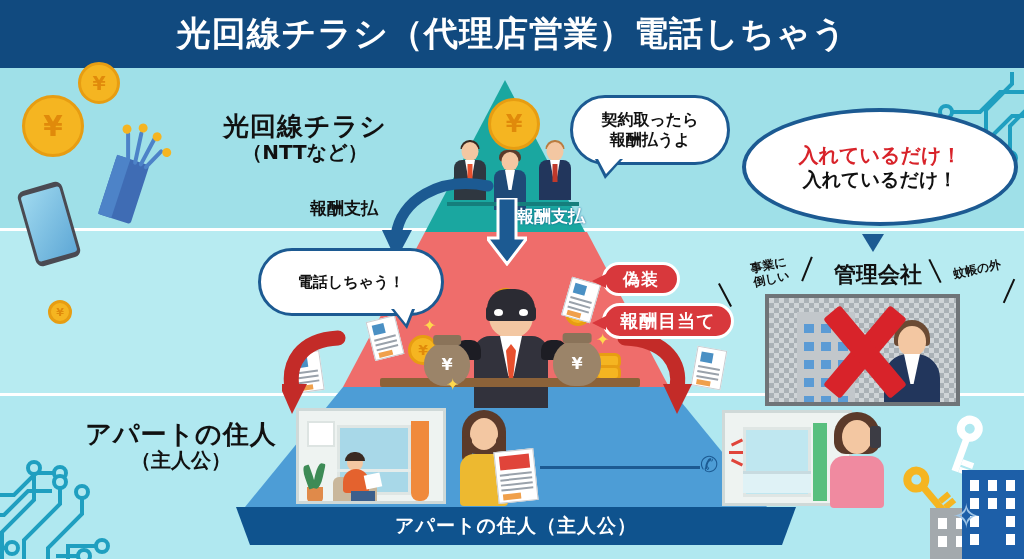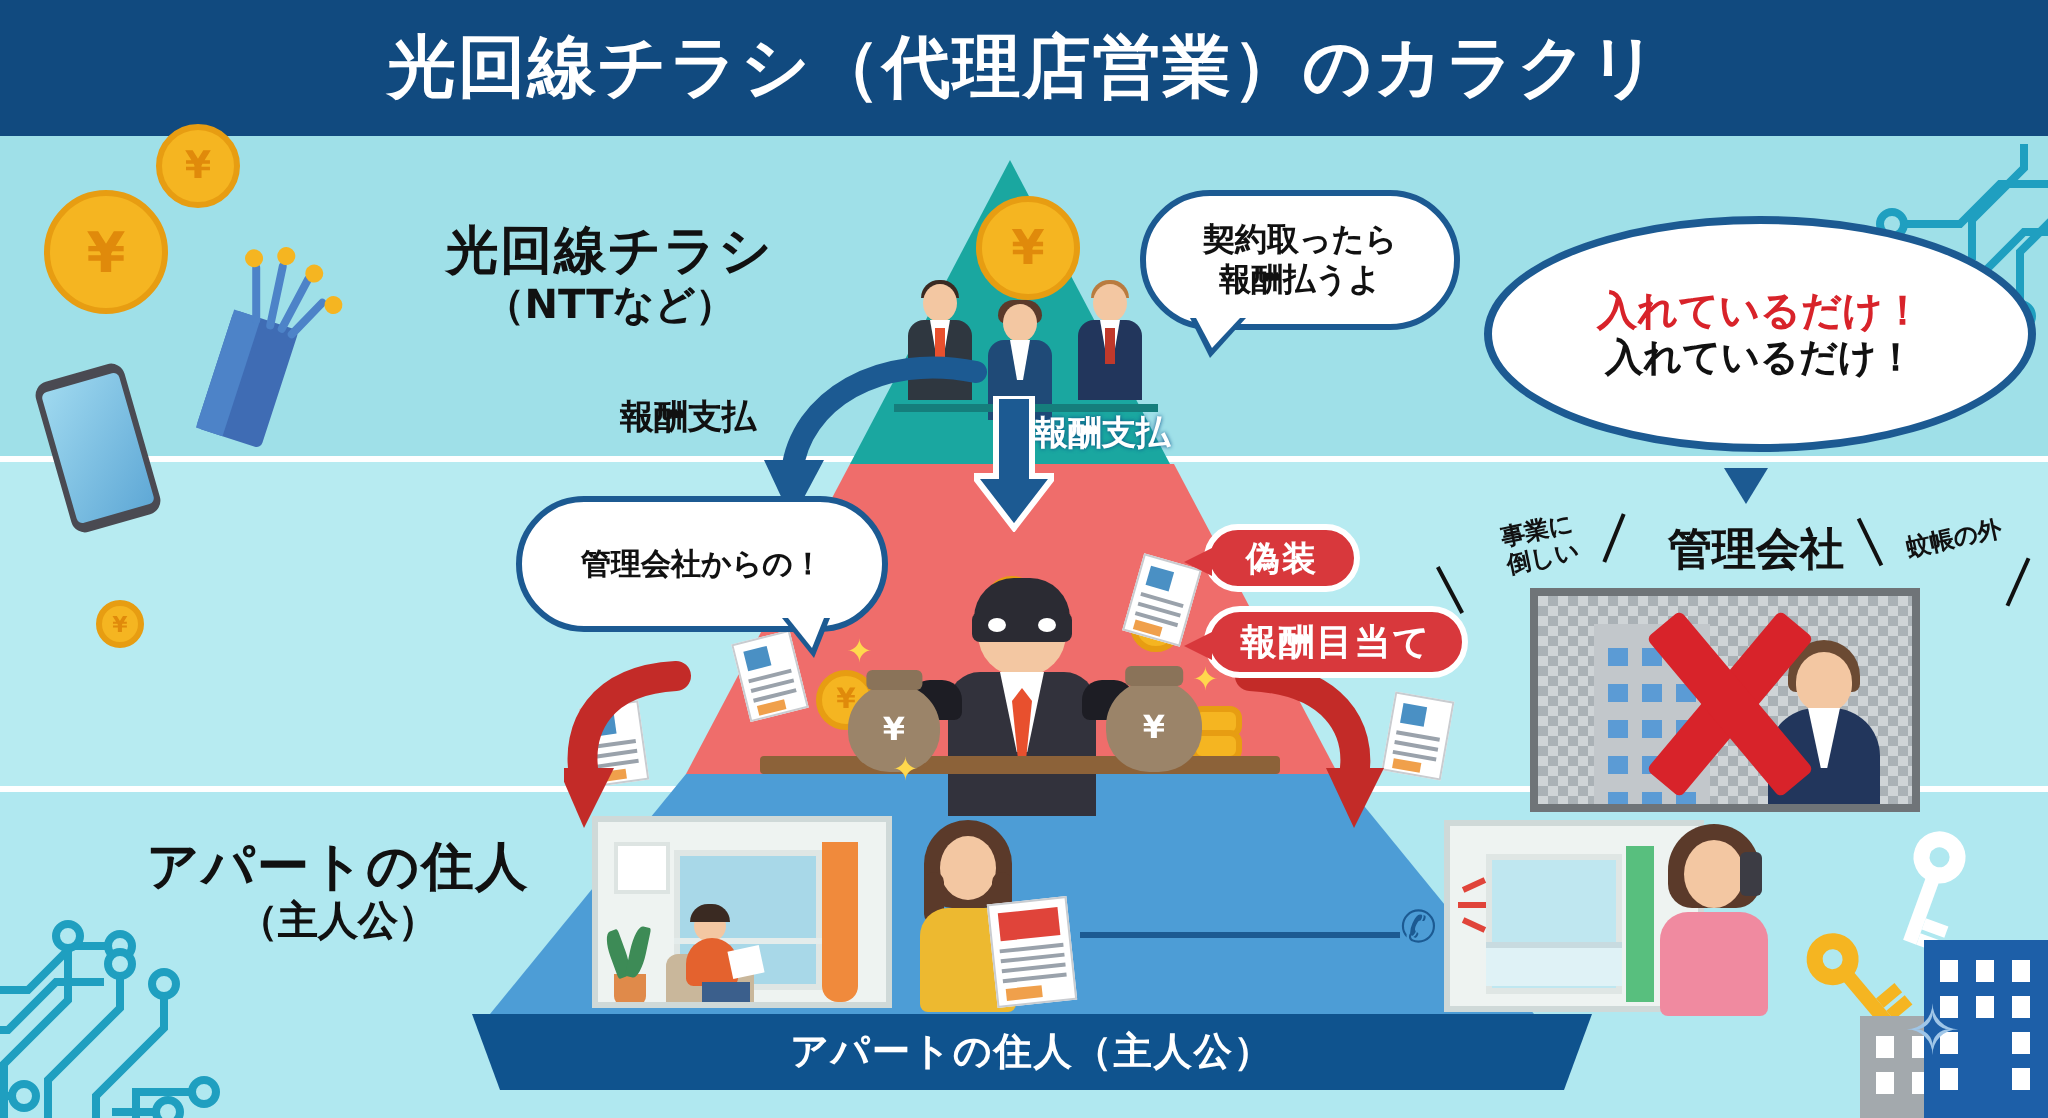--- a/index.html
+++ b/index.html
@@ -23,21 +23,21 @@
     color: #ffffff; font-size: 34px; font-weight: bold;
     letter-spacing: 1px; white-space: nowrap;
   }
 
   
   .stage-label { position: absolute; text-align: center; color: #111; line-height: 1.12; }
   .stage-label .l1 { font-size: 26px; font-weight: bold; letter-spacing: 1px; }
   .stage-label .l2 { font-size: 20px; font-weight: bold; letter-spacing: 0px; }
   #label-carrier  { top: 112px; left: 190px; width: 230px; }
   #label-agency   { top: 273px; left: 78px;  width: 240px; }
-  #label-resident { top: 420px; left: 44px;  width: 250px; }
+  #label-resident { top: 420px; left: 56px;  width: 250px; }
 
   
   .pyr { position: absolute; }
   .pyr-top {
     top: 80px; left: 425px; width: 0; height: 0;
     border-left: 80px solid transparent; border-right: 80px solid transparent;
     border-bottom: 152px solid #1aa7a0;
   }
   .pyr-mid {
     top: 232px; left: 343px; width: 0; height: 0;
@@ -252,21 +252,21 @@
 
 <div id="stage">
 
   <div class="band band-title"></div>
   <div class="band band-top"></div>
   <div class="sepline" style="top:228px"></div>
   <div class="band band-mid"></div>
   <div class="sepline" style="top:393px"></div>
   <div class="band band-bot"></div>
 
-  <div class="title-text">光回線チラシ（代理店営業）のカラクリ</div>
+  <div class="title-text">光回線チラシ（代理店営業）電話しちゃう</div>
 
   <div class="coin" style="top:95px;left:22px;width:62px;height:62px;font-size:28px">
       <span>¥</span>
     </div>
   <div class="coin" style="top:62px;left:78px;width:42px;height:42px;font-size:19px">
       <span>¥</span>
     </div>
   <div class="coin" style="top:300px;left:48px;width:24px;height:24px;font-size:11px">
       <span>¥</span>
     </div>
@@ -533,21 +533,21 @@
     <div class="tail2"></div>
   </div>
 
   <div class="bubble" id="bubble-unrelated">
     <div class="red">入れているだけ！</div>
     <div>入れているだけ！</div>
   </div>
 
   <div class="bubble" id="bubble-pretend">
     <div>
-      <div>管理会社からの！</div>
+      <div>電話しちゃう！</div>
     </div>
     <div class="tail"></div>
     <div class="tail2"></div>
   </div>
 
 
   <div class="badge" id="badge-reward">
     <div class="pt"></div>
     <span>報酬目当て</span>
   </div>

